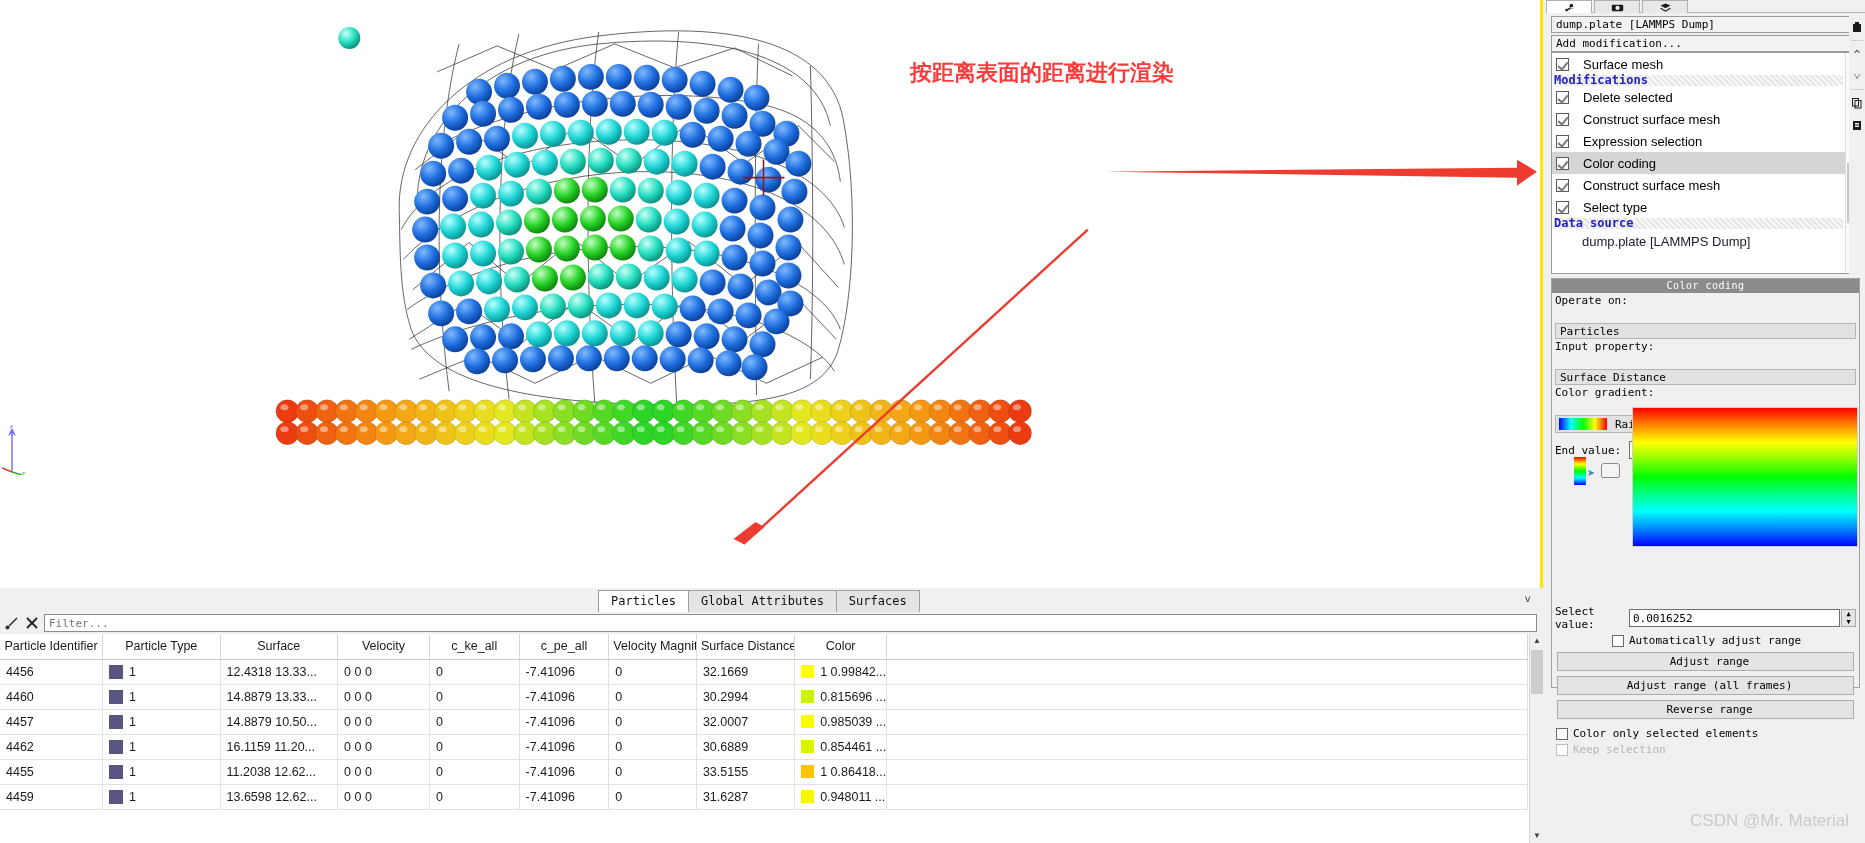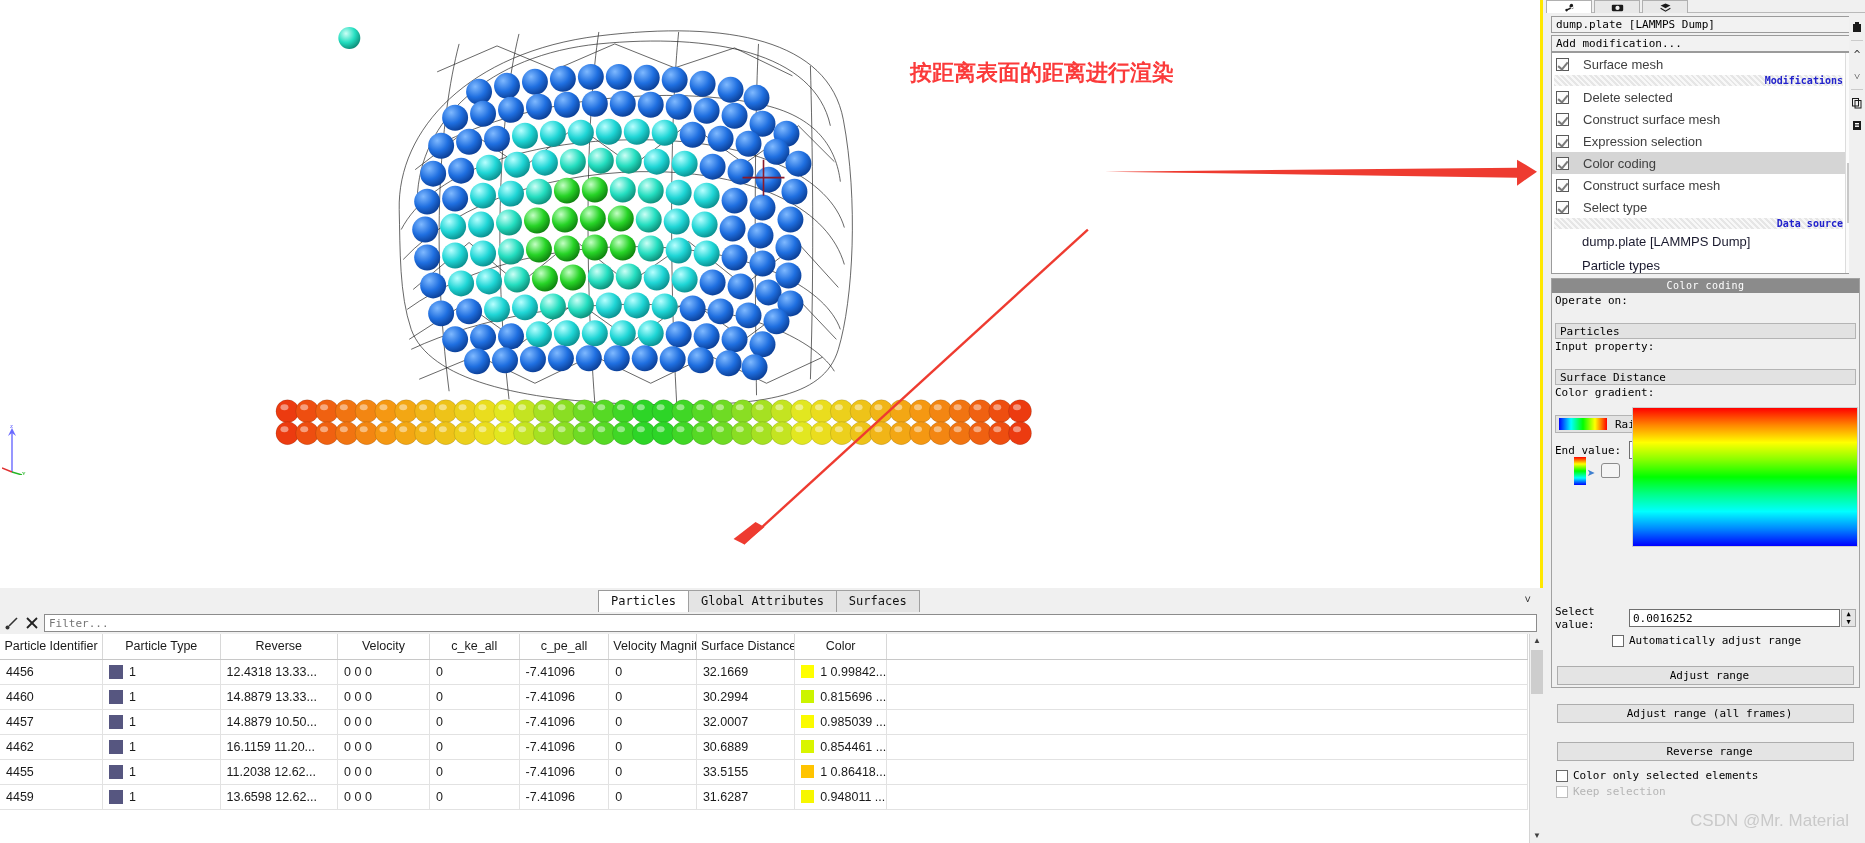--- a/index.html
+++ b/index.html
@@ -171,37 +171,37 @@
   #pipeline {
     position: absolute; left: 5px; top: 52px;
     width: 309px; height: 222px;
     border: 1px solid #9b9b9b; background: #ffffff;
     overflow: hidden;
   }
   .pl-item {
     display: flex; align-items: center;
     height: 22px; padding-left: 4px;
     font-family: "Liberation Sans", sans-serif;
-    font-size: 13px; color: #404040;
+    font-size: 13px; color: #000000;
   }
   .pl-item.selected { background: #d5d5d5; }
   .pl-check {
     width: 13px; height: 13px; border: 1px solid #5a5a5a;
     background: #fcfcfc; margin-right: 14px; flex: 0 0 auto;
     position: relative;
   }
   .pl-check::after {
     content: ""; position: absolute; left: 3px; top: 1px;
     width: 4px; height: 8px; border: solid #7a7a7a;
     border-width: 0 2px 2px 0; transform: rotate(40deg);
   }
   .pl-sep {
-    height: 11px; line-height: 11px; text-align: right;
+    height: 11px; line-height: 11px; text-align: left;
     font-family: "DejaVu Sans Mono", monospace;
-    font-size: 10px; font-weight: bold; color: #2222cc;
+    font-size: 12px; font-weight: bold; color: #2222cc;
     background: repeating-linear-gradient(45deg,#e6e6e6 0 2px,#f8f8f8 2px 4px);
     margin: 0 2px;
   }
   .pl-sub {
     height: 24px; display: flex; align-items: center;
     padding-left: 30px;
     font-family: "Liberation Sans", sans-serif;
     font-size: 13px; color: #1a1a2e;
   }
   .pl-scroll {
@@ -268,21 +268,21 @@
   .grad-export .arrow { position: absolute; left: 13px; top: 8px; color: #3e7fcf; font-size: 14px; }
   .grad-export .card {
     position: absolute; left: 27px; top: 6px; width: 19px; height: 15px;
     border: 1px solid #8b8b8b; background: #f4f4f4; border-radius: 3px 3px 2px 2px;
   }
   .chk-row { display: flex; align-items: center; margin: 3px 3px 0 60px; font-size: 11px; }
   .chk-row.left { margin-left: 4px; }
   .chkbox { width: 12px; height: 12px; border: 1px solid #6a6a6a; background: #fff; margin-right: 5px; flex: 0 0 auto; }
   .chkbox.dim { border-color: #bdbdbd; }
   .rp-button {
-    margin: 19px 5px 0 5px; height: 19px;
+    margin: 5px 5px 0 5px; height: 19px;
     background: #e4e4e4; border: 1px solid #adadad;
     display: flex; align-items: center; justify-content: center;
     font-size: 11px;
     padding-left: 8px;
   }
   .dim-text { color: #b5b5b5; }
 
   
   #icon-strip {
     position: absolute; right: 0; top: 16px; width: 16px; height: 260px;
@@ -771,21 +771,21 @@
             <col style="width:84px">
           <col style="width:82px">
             <col style="width:92px">
             <col style="width:86px">
           <col style="width:600px">
         </colgroup>
         <thead>
           <tr>
             <th>Particle Identifier</th>
             <th>Particle Type</th>
-            <th>Reverse</th>
+            <th>Surface</th>
             <th>Velocity</th>
             <th>c_ke_all</th>
             <th>c_pe_all</th>
             <th>Velocity Magnitude</th>
             <th>Surface Distance</th>
             <th>Color</th>
             <th></th>
           </tr>
         </thead>
         <tbody id="tbody">
@@ -931,21 +931,20 @@
           <div class="pl-item">
             <span class="pl-check"></span>
             <span>Construct surface mesh</span>
           </div>
           <div class="pl-item">
             <span class="pl-check"></span>
             <span>Select type</span>
           </div>
           <div class="pl-sep">Data source</div>
           <div class="pl-sub">dump.plate [LAMMPS Dump]</div>
-          <div class="pl-sub">Particle types</div>
         </div>
       <div class="pl-scroll">
         <div class="up">▲</div>
         <div class="thumb"></div>
         <div class="dn">▼</div>
       </div>
     </div>
 
     <div id="cc-panel">
       <div class="cc-title">Color coding</div>

